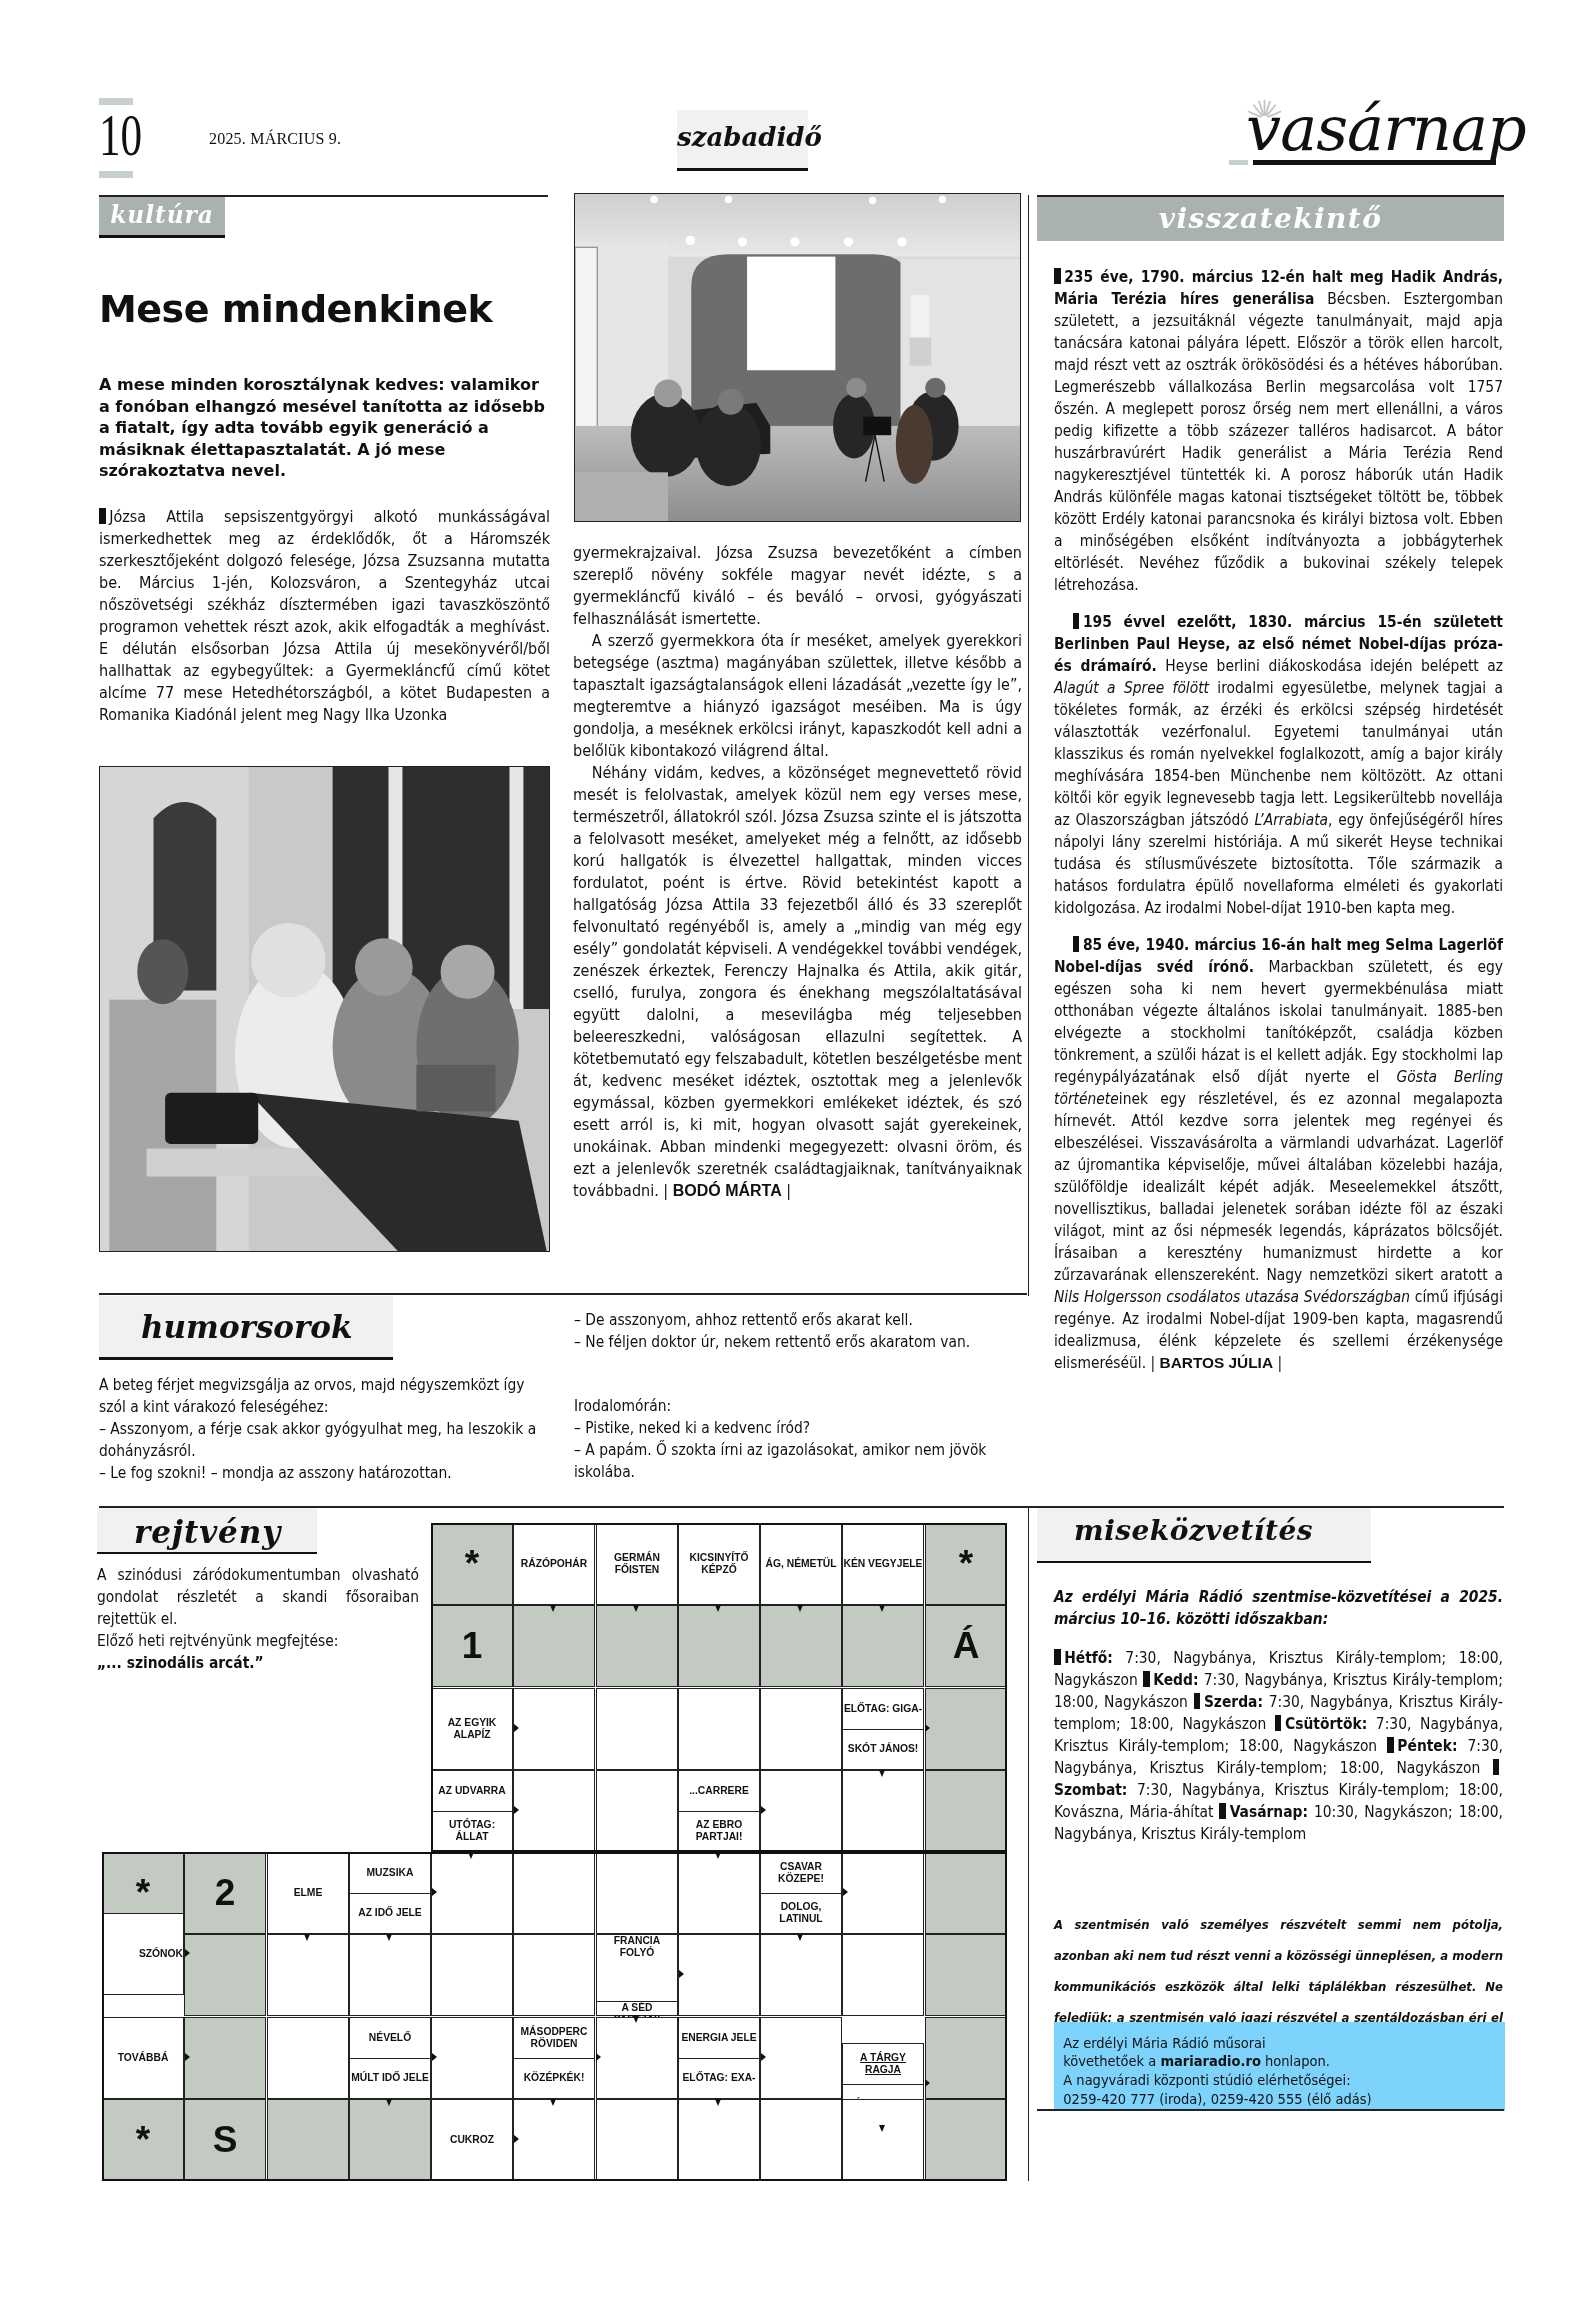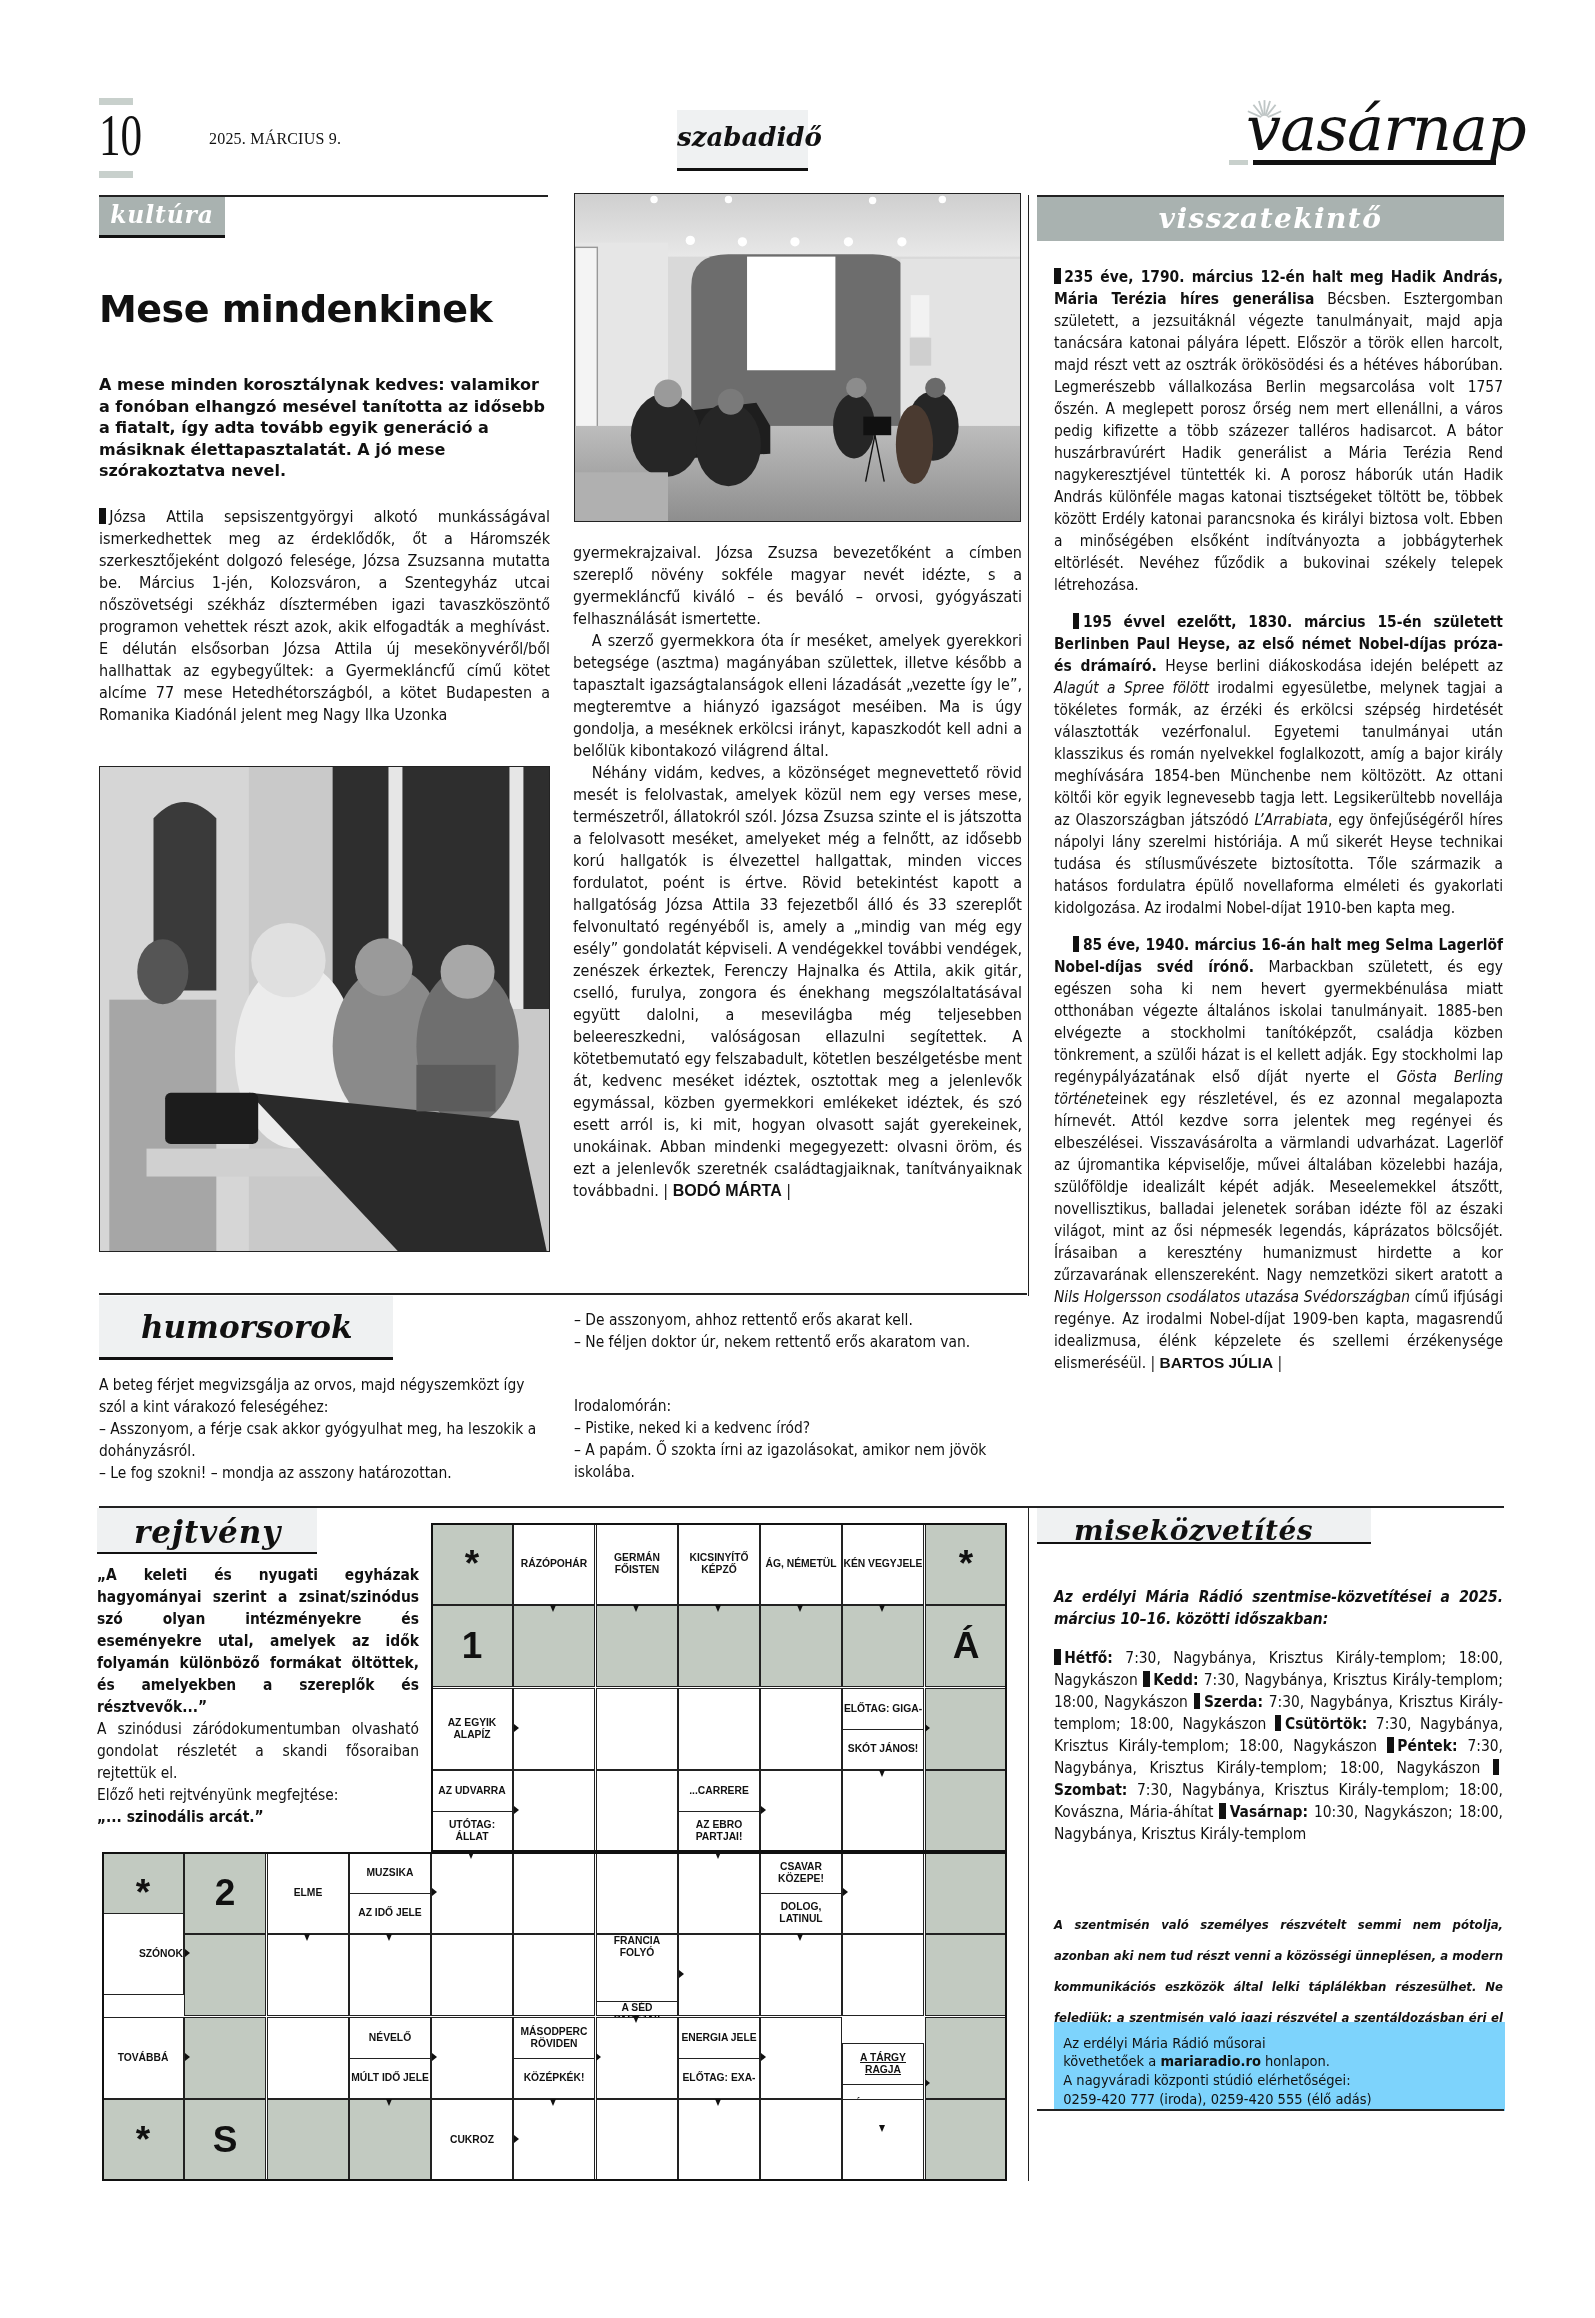--- a/index.html
+++ b/index.html
@@ -45,21 +45,21 @@
   .humor-box { left: 99px; top: 1296px; width: 294px; height: 64px; background: #eff1f2; border-bottom: 3.7px solid #111; }
   .humor-box span { position: absolute; left: 42px; top: 13px; font-family: "DejaVu Serif", serif; font-style: italic; font-weight: bold; font-size: 31px; }
   .humor-l { left: 99px; top: 1374px; width: 449px; font-size: 15.4px; line-height: 22px; font-family: "Liberation Sans Narrow", "DejaVu Sans Condensed", sans-serif; }
   .humor-r { left: 574px; top: 1309px; width: 449px; font-size: 15.4px; line-height: 22px; font-family: "Liberation Sans Narrow", "DejaVu Sans Condensed", sans-serif; }
 
   .bottom-rule { top: 1506px; left: 99px; width: 1405px; height: 1.9px; background: #222; }
   .rejt-box { left: 97px; top: 1508px; width: 220px; height: 46px; background: #eff1f2; border-bottom: 2.8px solid #111; }
   .rejt-box span { position: absolute; left: 37px; top: 5.6px; font-family: "DejaVu Serif", serif; font-style: italic; font-weight: bold; font-size: 31px; letter-spacing: 0.9px; }
   .rejt-text { left: 97px; top: 1564px; width: 322px; font-size: 15.4px; line-height: 22px; text-align: justify; }
 
-  .mise-box { left: 1037px; top: 1508px; width: 334px; height: 36px; background: #eff1f2; border-bottom: 2.8px solid #111; }
+  .mise-box { left: 1037px; top: 1508px; width: 334px; height: 55px; background: #eff1f2; border-bottom: 2.8px solid #111; }
   .mise-box span { position: absolute; left: 37px; top: 5.6px; font-family: "DejaVu Serif", serif; font-style: italic; font-weight: bold; font-size: 28px; letter-spacing: 0.5px; }
   .mise-intro { left: 1054px; top: 1587px; width: 449px; font-size: 15.4px; line-height: 21.5px; font-weight: bold; font-style: italic; text-align: justify; }
   .mise-sched { left: 1054px; top: 1647px; width: 449px; font-size: 15.4px; line-height: 22px; text-align: justify; }
   .mise-note { left: 1054px; top: 1909px; width: 449px; font-size: 13px; line-height: 31px; font-weight: bold; font-style: italic; text-align: justify; }
   .mise-info { left: 1054px; top: 2022px; width: 451px; height: 89px; background: #7dd3fc; padding: 11.7px 9.3px 0 9.3px; font-size: 14.5px; line-height: 18.7px; }
   .mise-bottom-rule { left: 1037px; top: 2109px; width: 467px; height: 1.9px; background: #222; }
 
   
   .cw { left: 102px; top: 1523px; width: 905px; height: 658px; }
   .cell { position: absolute; width: 82px; height: 82px; border: 0.5px solid #222; background: #fff; display: flex; align-items: center; justify-content: center; text-align: center; font-family: "Liberation Sans Narrow", "Liberation Sans", sans-serif; font-weight: bold; font-size: 10.3px; line-height: 12px; }
@@ -229,21 +229,20 @@
   <div>– Pistike, neked ki a kedvenc íród?</div>
   <div>– A papám. Ő szokta írni az igazolásokat, amikor nem jövök iskolába.</div>
 </div>
 
 <div class="abs bottom-rule"></div>
 
 <div class="abs rejt-box">
   <span>rejtvény</span>
 </div>
 <div class="abs rejt-text">
-  <div style="font-weight:bold;">„A keleti és nyugati egyházak hagyományai szerint a zsinat/szinódus szó olyan intézményekre és eseményekre utal, amelyek az idők folyamán különböző formákat öltöttek, és amelyekben a szereplők és résztvevők...”</div>
   <div>A szinódusi záródokumentumban olvasható gondolat részletét a skandi fősoraiban rejtettük el.</div>
   <div>Előző heti rejtvényünk megfejtése:</div>
   <div style="font-weight:bold;">„... szinodális arcát.”</div>
 </div>
 
 <div class="abs cw" id="crossword">
     <div class="cell g big" style="left: 329px; top: 0px;">
       <span>*</span>
     </div>
     <div class="cell clue" style="left: 411px; top: 0px;">

